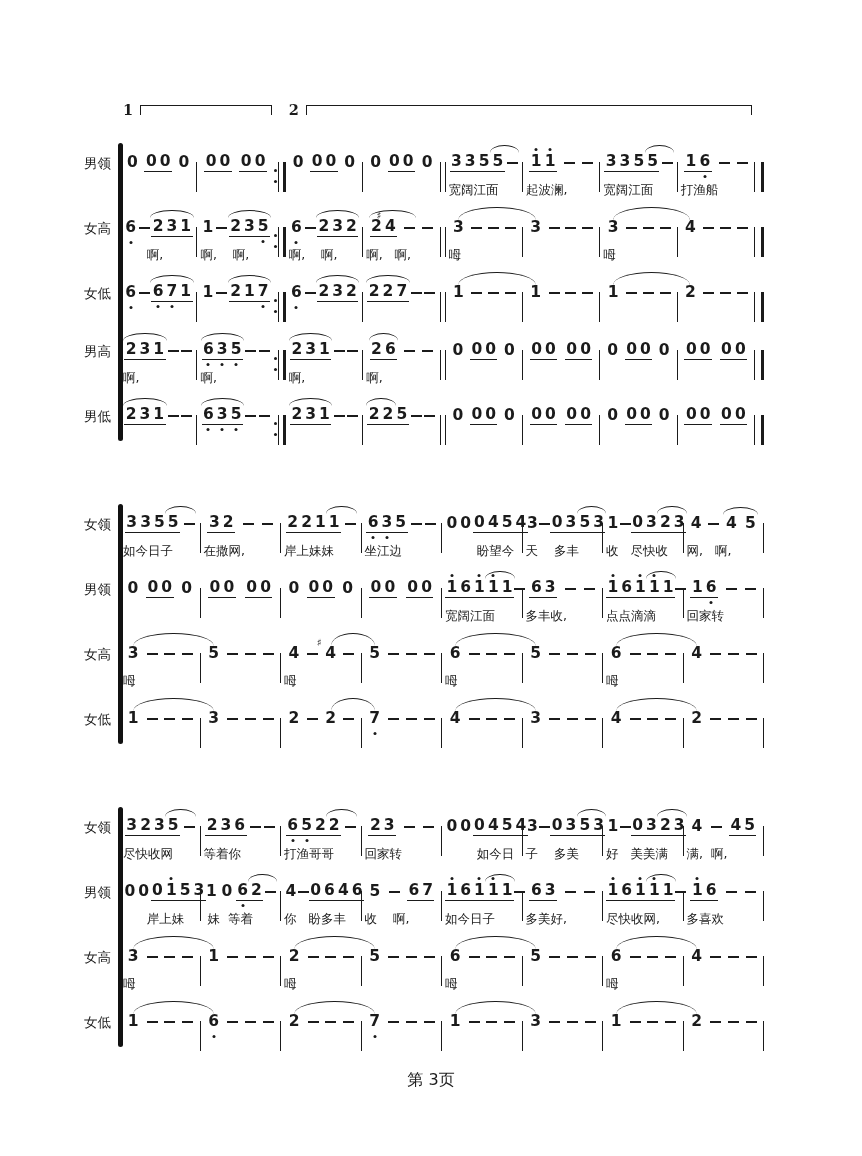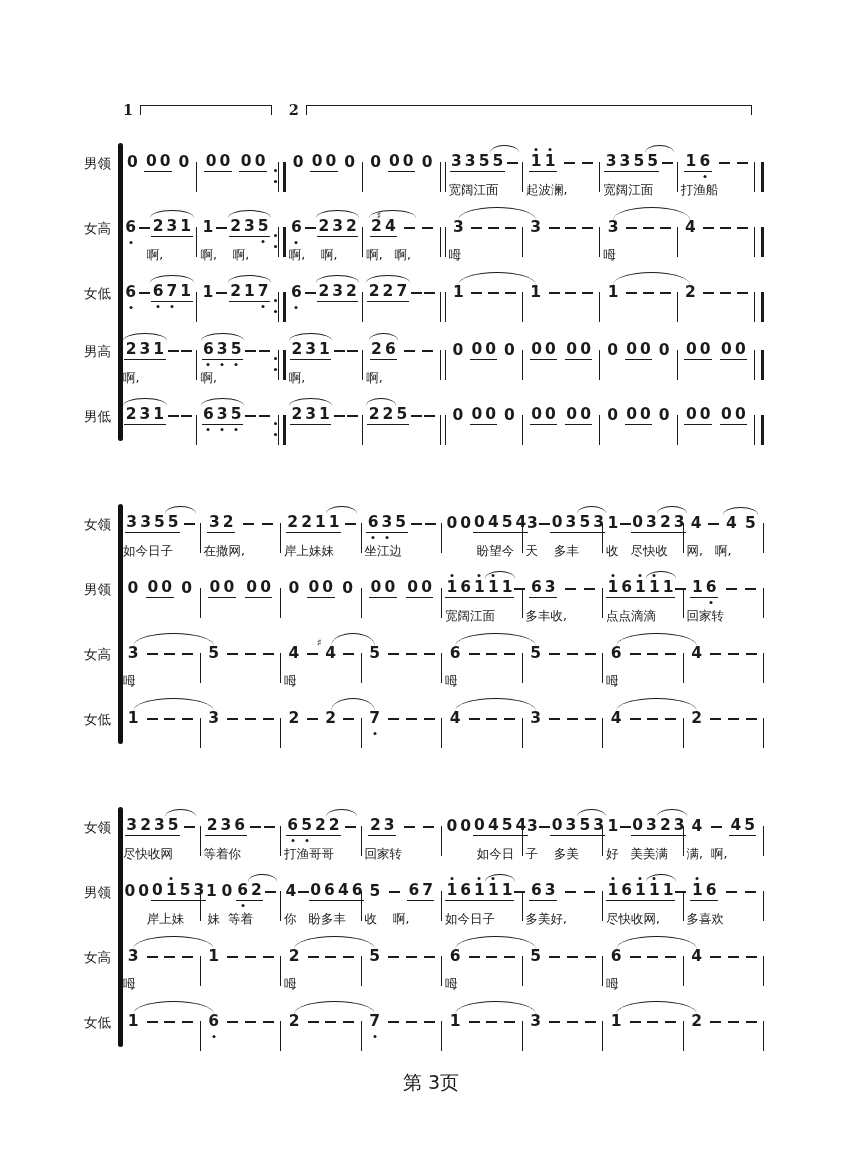--- a/index.html
+++ b/index.html
@@ -31,21 +31,21 @@
      border-radius:50%;box-shadow:0 11px 0 #1b1b1b;}
   .bl.rep .rthin{position:absolute;left:4.5px;top:0;bottom:0;width:1px;background:#1b1b1b;}
   .arc{position:absolute;height:7px;border-top:1.6px solid #1b1b1b;
        border-radius:50% 50% 0 0 / 100% 100% 0 0;}
   .tiearc{position:absolute;height:12px;border-top:1.8px solid #1b1b1b;
        border-radius:50% 50% 0 0 / 100% 100% 0 0;}
   .sysbar{position:absolute;width:4.5px;background:#111;border-radius:3px;}
   .vnum{position:absolute;font-weight:bold;font-size:14.5px;font-family:"DejaVu Serif",serif;}
   .vbr{position:absolute;height:9px;border-top:1.6px solid #1b1b1b;
        border-left:1.6px solid #1b1b1b;border-right:1.6px solid #1b1b1b;}
-  .footer{position:absolute;top:1070px;left:0;right:0;text-align:center;font-size:19px;}
+  .footer{position:absolute;top:1070px;left:0;right:0;text-align:center;font-size:16px;}
 </style>
 </head>
 <body>
 
 <div class="page">
   <div class="score" id="score">
       <section class="system has-volta">
         <div class="vrow">
           <div class="rlabel">男领</div>
           <div class="line">

